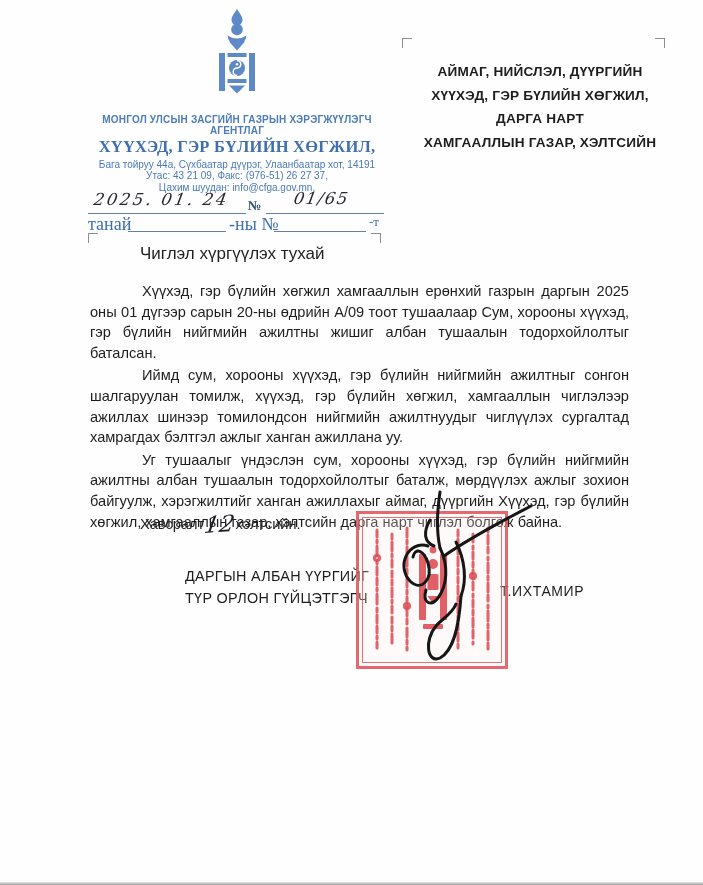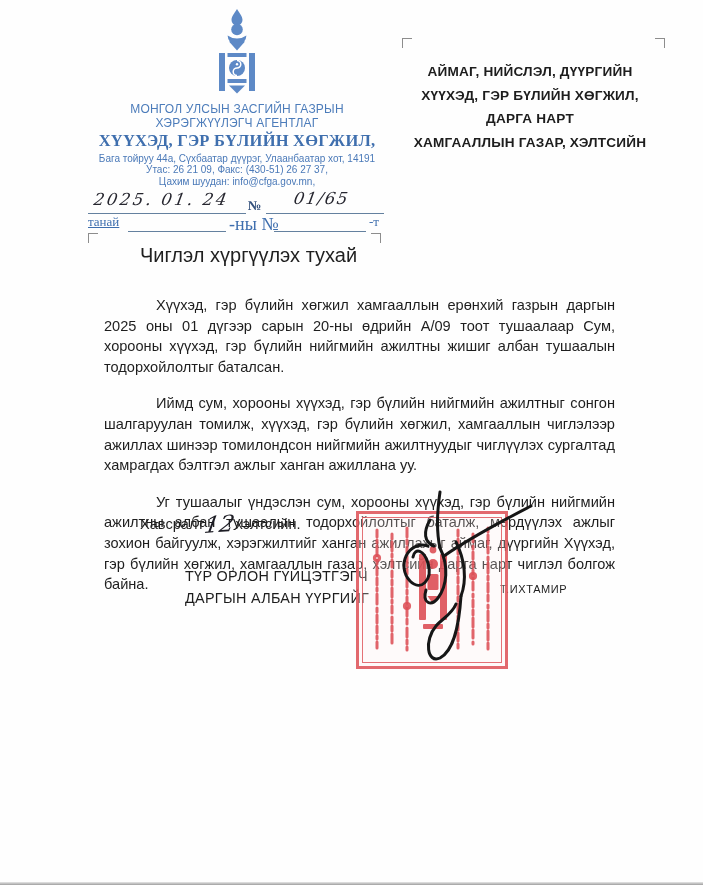--- a/index.html
+++ b/index.html
@@ -3,60 +3,60 @@
 <meta charset="utf-8">
 <style>
   html,body { margin:0; padding:0; background:#ffffff; }
   .page {
     position:relative; width:703px; height:885px; background:#fefefe;
     font-family:"Liberation Sans", sans-serif; color:#222; overflow:hidden;
   }
   
   .lh { position:absolute; left:88px; top:8px; width:298px; text-align:center; }
   .logo { display:block; margin:0 auto 2px auto; width:64px; height:86px; }
-  .agency-line { font-size:12px; font-weight:normal; color:#4c7cba; letter-spacing:.2px; margin-top:8px; }
+  .agency-line { font-size:10px; font-weight:bold; color:#4c7cba; letter-spacing:.2px; margin-top:20px; }
   .org-name { font-family:"Liberation Serif", serif; font-weight:bold; color:#3f6fae;
               font-size:16.5px; line-height:15.5px; margin-top:3px; letter-spacing:.2px; }
   .addr { font-size:10px; line-height:11.8px; color:#4a79b8; margin-top:4px; }
   
   .ref { position:absolute; left:88px; top:192px; width:298px; height:48px;
          font-family:"Liberation Serif", serif; color:#3e6eae; }
   .ref .uline { position:absolute; border-bottom:1.4px solid #64819f; }
   .u-date { left:0; top:0; width:158px; height:21px; }
   .u-num  { left:178px; top:0; width:118px; height:21px; }
   .u-your { left:40px; top:18px; width:98px; height:21px; }
   .u-your2{ left:186px; top:18px; width:92px; height:21px; }
   .no-sign { position:absolute; left:160px; top:6px; font-size:13.5px; font-weight:bold; color:#33507c; }
   .hw { font-family:"DejaVu Serif", serif; font-style:italic; color:#26262f; }
   .hw-date { position:absolute; left:6px; top:-2px; font-size:16.5px; letter-spacing:2.5px; transform:skewX(-10deg); }
   .hw-num  { position:absolute; left:206px; top:-3px; font-size:16.5px; letter-spacing:1.5px; transform:skewX(-10deg); }
-  .your-pre { position:absolute; left:0; top:22px; font-size:13px;text-decoration:underline; }
+  .your-pre { position:absolute; left:0; top:22px; font-size:18px; }
   .your-mid { position:absolute; left:141px; top:22px; font-size:18px; }
   .your-suf { position:absolute; left:281px; top:22px; font-size:13px; }
   
   .corner { position:absolute; width:9px; height:9px; }
   .corner.tl { border-top:1px solid #8d8d8d; border-left:1px solid #8d8d8d; }
   .corner.tr { border-top:1px solid #8d8d8d; border-right:1px solid #8d8d8d; }
   
-  .recipient { position:absolute; left:396px; top:60px; width:268px; text-align:center;
+  .recipient { position:absolute; left:406px; top:60px; width:268px; text-align:center;
                font-weight:bold; font-size:13.6px; line-height:23.5px; color:#1d1d1d; letter-spacing:.2px; }
   
-  .subject { position:absolute; left:140px; top:244px; font-size:20px; color:#1f1f1f; }
+  .subject { position:absolute; left:140px; top:244px; font-size:17px; color:#1f1f1f; }
   .body-text { position:absolute; left:88px; top:279px; width:543px;
                font-size:14.6px; line-height:20.6px; text-align:justify; color:#1e1e1e; }
-  .body-text p { margin:16px; text-indent:52px; }
+  .body-text p { margin:2px; text-indent:52px; }
   
   .attach { position:absolute; left:140px; top:508px; font-size:14.6px; color:#1f1f1f; }
   .attach .hw-pages { font-size:23px; font-style:italic; font-family:"DejaVu Serif", serif;
                       color:#1c1c24; display:inline-block; transform:skewX(-14deg) rotate(-4deg);
                       margin:0 1px; position:relative; top:3px; }
   
   .sig-title { position:absolute; left:185px; top:565px; font-size:14.4px; line-height:22px;
                color:#1d1d1d; letter-spacing:.3px; }
-  .sig-name { position:absolute; left:500px; top:583px; font-size:11px; color:#1d1d1d; letter-spacing:.6px; }
+  .sig-name { position:absolute; left:500px; top:583px; font-size:14px; color:#1d1d1d; letter-spacing:.6px; }
   
   .stamp { position:absolute; left:356px; top:511px; width:152px; height:158px;
            border:3px solid rgba(221,79,85,.85); box-sizing:border-box; background:rgba(255,240,240,.25); }
   .stamp-inner { position:absolute; left:3px; top:3px; right:3px; bottom:3px;
                  border:1.4px solid rgba(221,79,85,.8); }
   .stamp svg { position:absolute; left:4px; top:4px; }
   .sig-ink { position:absolute; left:368px; top:486px; width:175px; height:185px; z-index:5; }
   .bottom-edge { position:absolute; left:0; right:0; bottom:0; height:3px;
                  background:linear-gradient(#e7e7e7,#9f9f9f); }
 </style>
@@ -82,21 +82,21 @@
       <path d="M32 52.4 a3.8 3.8 0 0 1 0 7.6 a3.8 3.8 0 0 0 0 7.6" stroke="#ffffff" stroke-width="1.5" fill="none"></path>
       <circle cx="32" cy="56.2" r="1.2" fill="#ffffff"></circle>
       <circle cx="32" cy="63.8" r="1.2" fill="#5d89c6"></circle>
     </svg>
     <div class="agency-line">МОНГОЛ УЛСЫН ЗАСГИЙН ГАЗРЫН ХЭРЭГЖҮҮЛЭГЧ АГЕНТЛАГ</div>
     <div class="org-name">
       <div>ХҮҮХЭД, ГЭР БҮЛИЙН ХӨГЖИЛ,</div>
     </div>
     <div class="addr">
       <div>Бага тойруу 44а, Сүхбаатар дүүрэг, Улаанбаатар хот, 14191</div>
-      <div>Утас: 26 21 09, Факс: (430-51) 26 27 37,</div>
+      <div>Утас: 43 21 09, Факс: (976-51) 26 27 37,</div>
       <div>Цахим шуудан: info@cfga.gov.mn,</div>
     </div>
   </div>
 
   <div class="ref">
     <span class="uline u-date"></span>
     <span class="uline u-num"></span>
     <span class="hw hw-date">2025. 01. 24</span>
     <span class="no-sign">№</span>
     <span class="hw hw-num">01/65</span>
@@ -125,22 +125,22 @@
     <p>Хүүхэд, гэр бүлийн хөгжил хамгааллын ерөнхий газрын даргын 2025 оны 01 дүгээр сарын 20-ны өдрийн А/09 тоот тушаалаар Сум, хорооны хүүхэд, гэр бүлийн нийгмийн ажилтны жишиг албан тушаалын тодорхойлолтыг баталсан.</p>
     <p>Иймд сум, хорооны хүүхэд, гэр бүлийн нийгмийн ажилтныг сонгон шалгаруулан томилж, хүүхэд, гэр бүлийн хөгжил, хамгааллын чиглэлээр ажиллах шинээр томилондсон нийгмийн ажилтнуудыг чиглүүлэх сургалтад хамрагдах бэлтгэл ажлыг ханган ажиллана уу.</p>
     <p>Уг тушаалыг үндэслэн сум, хорооны хүүхэд, гэр бүлийн нийгмийн ажилтны албан тушаалын тодорхойлолтыг баталж, мөрдүүлэх ажлыг зохион байгуулж, хэрэгжилтийг ханган ажиллахыг аймаг, дүүргийн Хүүхэд, гэр бүлийн хөгжил, хамгааллын газар, хэлтсийн дарга нарт чиглэл болгож байна.</p>
   </div>
 
   <div class="attach">
     <span>Хавсралт</span><span class="hw-pages">12</span><span>хэлтсийн.</span>
   </div>
 
   <div class="sig-title">
+    <div>ДАРГЫН АЛБАН ҮҮРГИЙГ</div>
     <div>ТҮР ОРЛОН ГҮЙЦЭТГЭГЧ</div>
-    <div>ДАРГЫН АЛБАН ҮҮРГИЙГ</div>
   </div>
   <div class="sig-name">Т.ИХТАМИР</div>
 
   <div class="stamp">
     <div class="stamp-inner"></div>
     <svg width="138" height="144" viewBox="0 0 138 144">
       <g stroke="rgba(221,79,85,.88)" stroke-width="3" fill="none" stroke-linecap="round">
         <path d="M14 12 V130" stroke-dasharray="7 3 3 3 10 4 4 3 8 3"></path>
         <path d="M29 16 V126" stroke-dasharray="5 3 9 3 3 3 7 4 6 3"></path>
         <path d="M44 10 V132" stroke-dasharray="9 3 4 3 6 3 10 3 5 4"></path>

